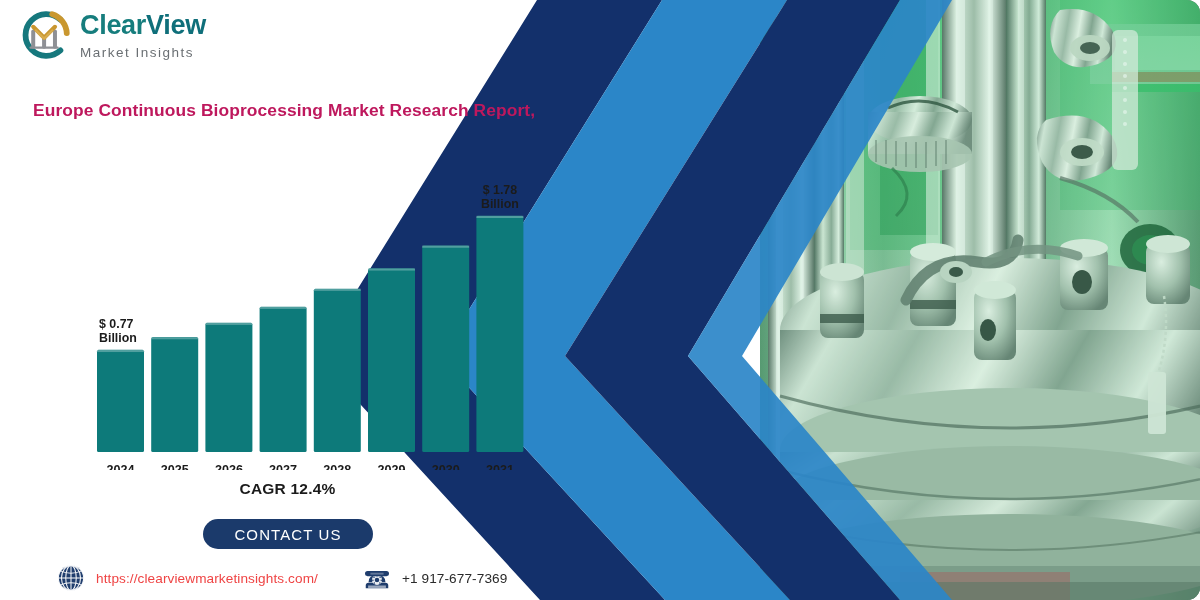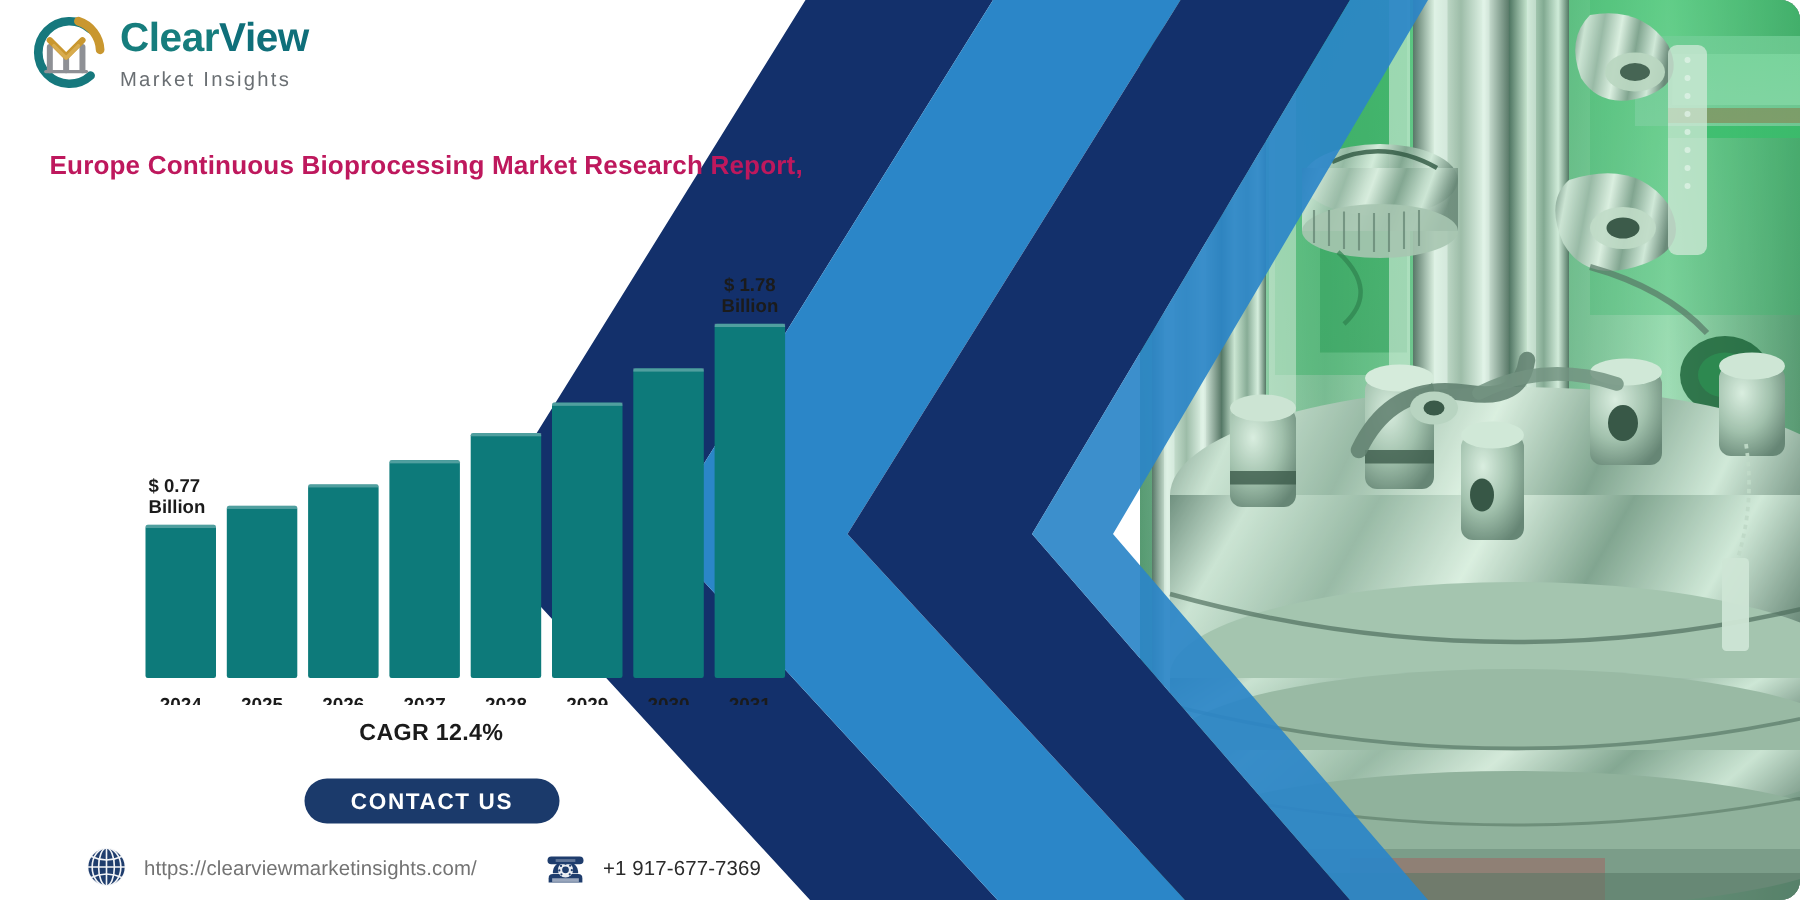--- a/index.html
+++ b/index.html
@@ -91,21 +91,21 @@
   .contact-btn {
     position: absolute;
     left: 203px; top: 519px;
     width: 170px; height: 30px;
     background: #1b3a6b;
     border: none;
     border-radius: 16px;
     color: #ffffff;
     font-family: "Liberation Sans", sans-serif;
     font-size: 15px;
-    font-weight: 700;
+    font-weight: 400;
     letter-spacing: 1.1px;
     cursor: pointer;
     display: flex; align-items: center; justify-content: center;
   }
 
   
   .footer {
     position: absolute;
     left: 56px; top: 558px;
     width: 520px; height: 40px;
@@ -113,21 +113,21 @@
   }
   .f-item { display: flex; align-items: center; gap: 10px; }
   .f-item.site { margin-right: 44px; }
   .f-icon { width: 30px; height: 30px; flex: 0 0 30px; display:block; }
   .f-text {
     font-size: 13.6px;
     color: #2a2a2a;
     letter-spacing: 0.1px;
     white-space: nowrap;
   }
-  .f-text.link { color: #737373; text-decoration: none; }
+  .f-text.link { color: #ef4444; text-decoration: none; }
 </style>
 </head>
 <body>
 
 <div class="canvas">
 
   <div class="photo-pane">
     <svg class="photo-svg" viewBox="0 0 440 600" preserveAspectRatio="xMidYMid slice" aria-hidden="true">
       <defs>
         <linearGradient id="steelV" x1="0" y1="0" x2="1" y2="0">

